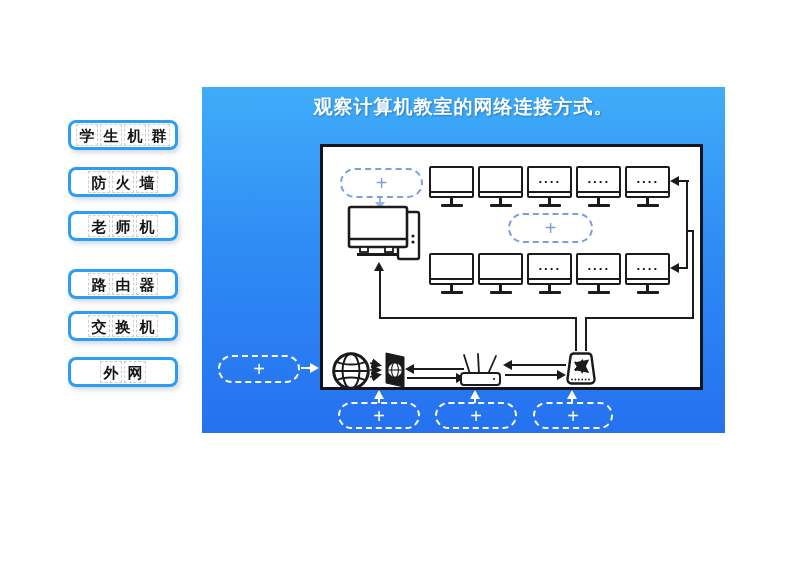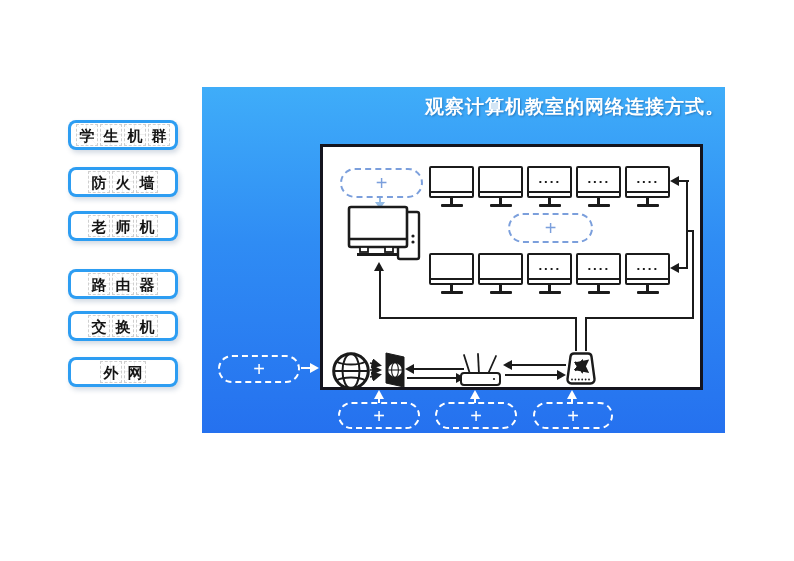--- a/index.html
+++ b/index.html
@@ -17,21 +17,21 @@
         font-weight:700;font-size:15px;color:#151515;line-height:1;
         background:
           linear-gradient(to right,transparent calc(50% - .5px),#f0f0f0 calc(50% - .5px),#f0f0f0 calc(50% + .5px),transparent calc(50% + .5px)),
           linear-gradient(to bottom,transparent calc(50% - .5px),#f0f0f0 calc(50% - .5px),#f0f0f0 calc(50% + .5px),transparent calc(50% + .5px)),
           linear-gradient(45deg,transparent calc(50% - .5px),#f6f6f6 calc(50% - .5px),#f6f6f6 calc(50% + .5px),transparent calc(50% + .5px)),
           linear-gradient(-45deg,transparent calc(50% - .5px),#f6f6f6 calc(50% - .5px),#f6f6f6 calc(50% + .5px),transparent calc(50% + .5px));}
 
   
   #panel{position:absolute;left:202px;top:87px;width:523px;height:346px;
          background:linear-gradient(180deg,#3fadf9 0%,#2f8cf4 45%,#2571ef 100%);}
-  #title{position:absolute;top:7px;left:0;width:100%;text-align:right;
+  #title{position:absolute;top:7px;left:0;width:100%;text-align:center;
          color:#fff;font-size:19px;font-weight:700;letter-spacing:1px;
          text-shadow:1px 1px 2px rgba(0,40,90,.35);}
 
   
   #dbox{position:absolute;left:118px;top:57px;width:383px;height:246px;
         background:#fff;border:3px solid #14141e;box-sizing:border-box;}
 
   
   .ph{position:absolute;border:2px dashed;border-radius:15px;box-sizing:border-box;
       display:flex;align-items:center;justify-content:center;

